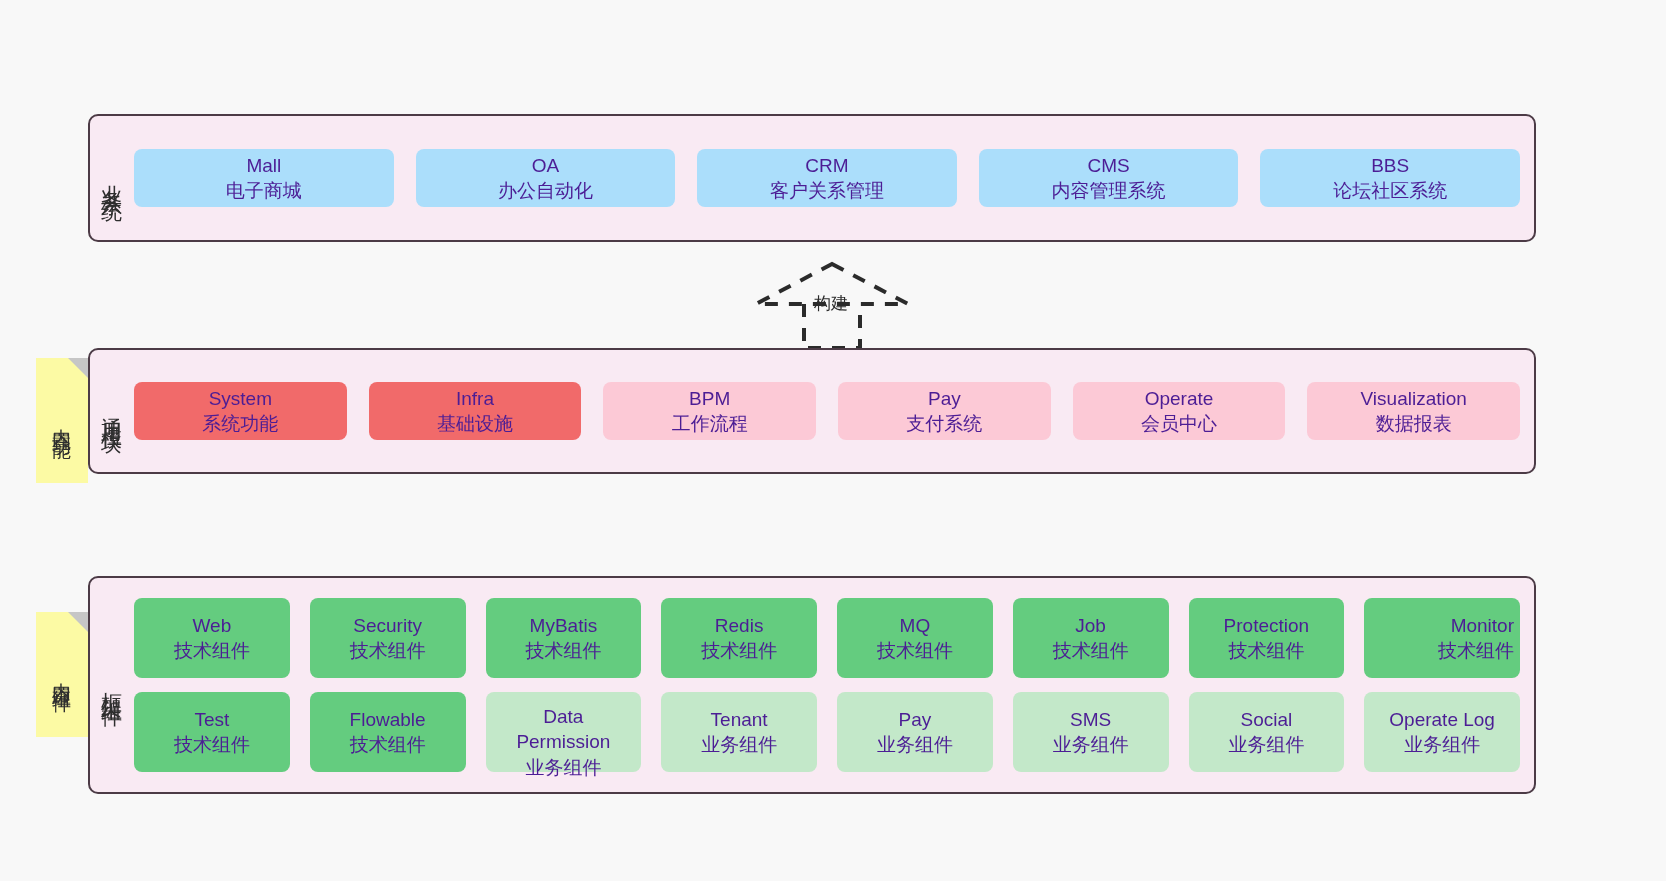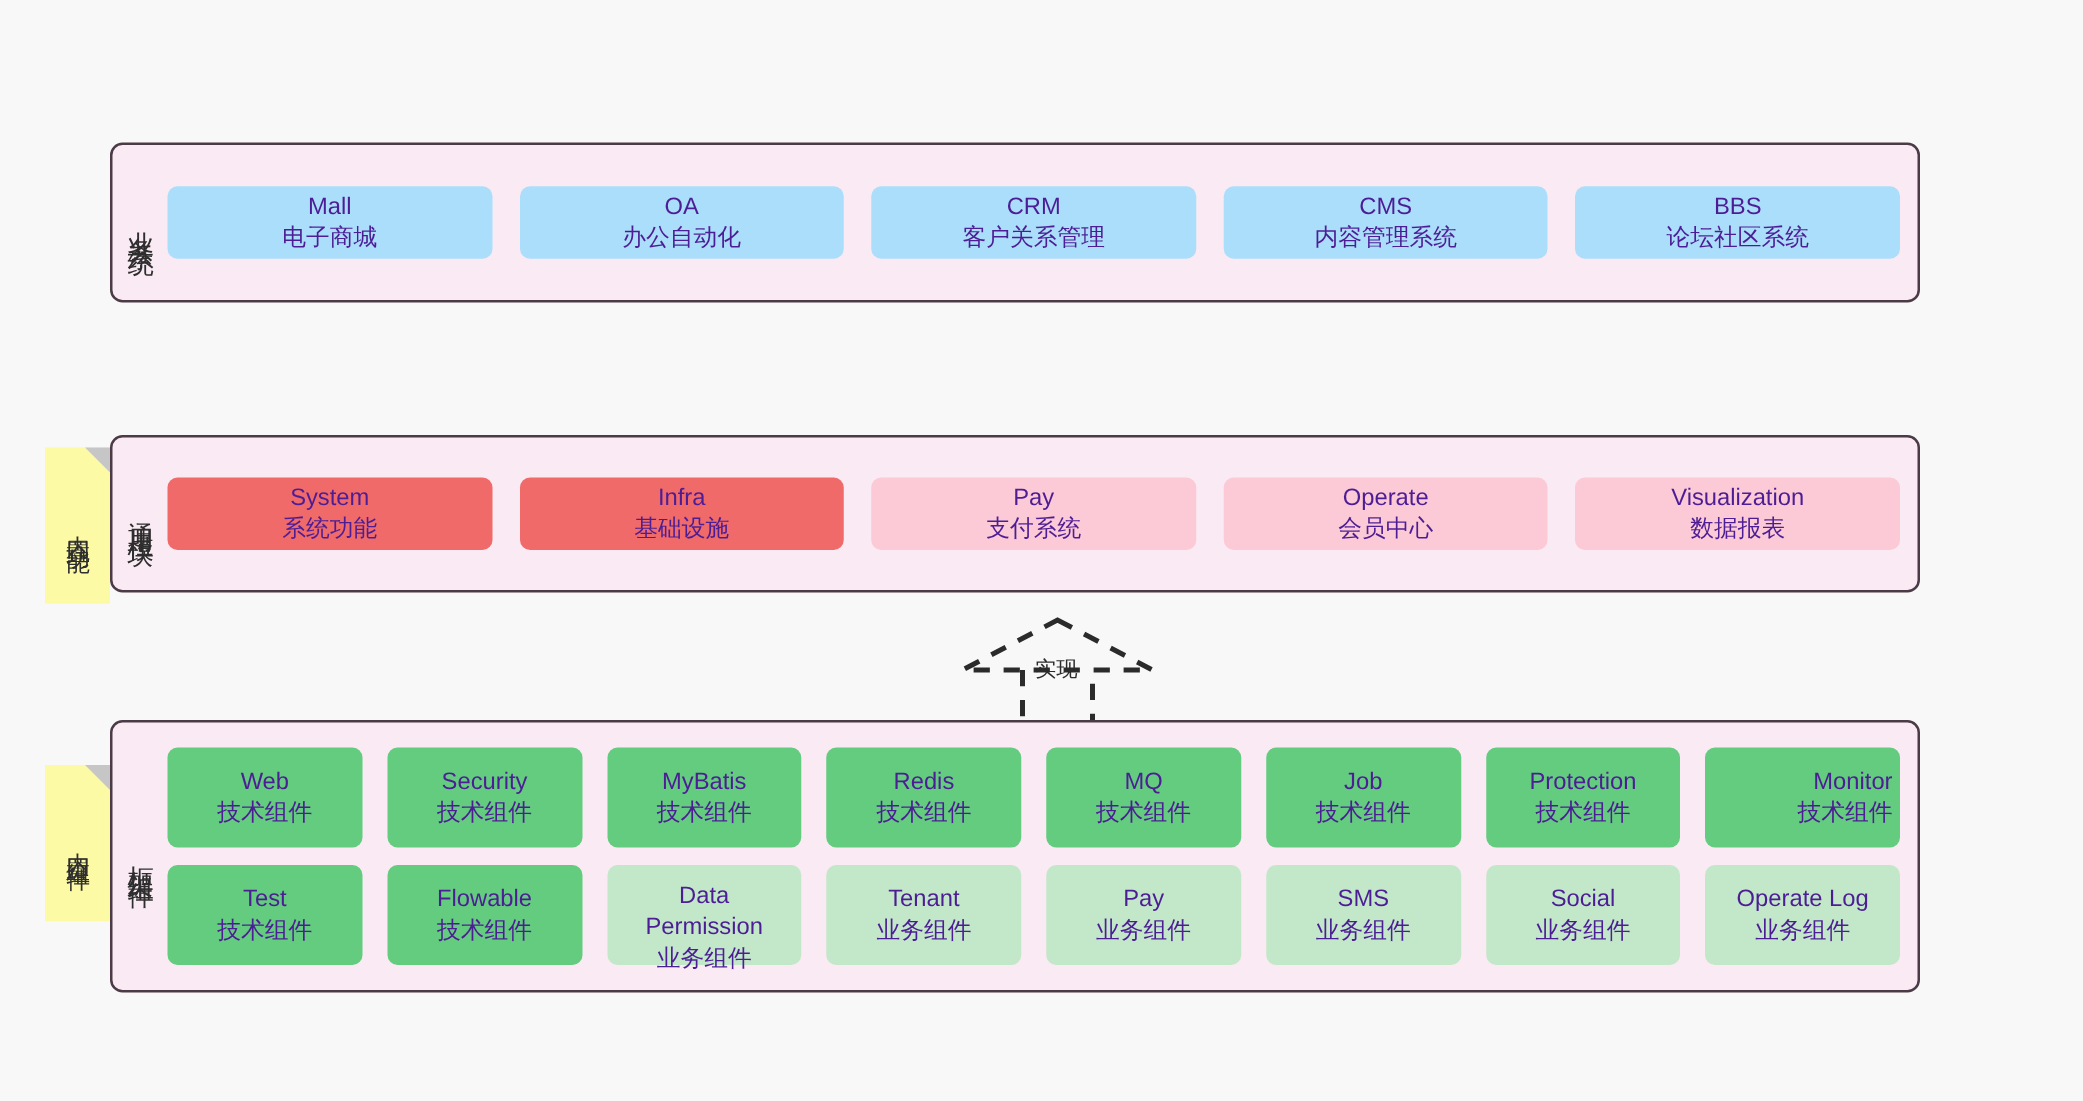--- a/index.html
+++ b/index.html
@@ -136,61 +136,67 @@
           <span class="t2">内容管理系统</span>
         </div>
         <div class="cell c-blue">
           <span class="t1">BBS</span>
           <span class="t2">论坛社区系统</span>
         </div>
       </div>
     </div>
   </div>
 
+  <div class="arrow-wrap" style="left:752px;top:258px;width:160px;height:92px;">
+    <svg width="160" height="92" viewBox="0 0 160 92">
+
+      <polygon points="80,6 156,46 4,46" fill="none" stroke="#2b2b2b" stroke-width="4" stroke-dasharray="13 11" stroke-linejoin="miter"></polygon>
+
+      <polyline points="52,46 52,90 108,90 108,46" fill="none" stroke="#2b2b2b" stroke-width="4" stroke-dasharray="13 11"></polyline>
+    </svg>
+    <span class="arrow-label" style="left:62px;top:34px;">构建</span>
+  </div>
 
   <div class="sticky" style="left:36px;top:358px;height:125px;">
     <span class="fold"></span>
     <span>内置功能</span>
   </div>
 
   <div class="panel" id="panel-1" style="left:88px;top:348px;width:1448px;height:126px;">
     <div class="panel-label">通用模块</div>
     <div class="panel-body">
       <div class="row">
         <div class="cell c-red">
           <span class="t1">System</span>
           <span class="t2">系统功能</span>
         </div>
         <div class="cell c-red">
           <span class="t1">Infra</span>
           <span class="t2">基础设施</span>
         </div>
         <div class="cell c-pink">
+          <span class="t1">BPM</span>
+          <span class="t2">工作流程</span>
+        </div>
+        <div class="cell c-pink">
           <span class="t1">Pay</span>
           <span class="t2">支付系统</span>
         </div>
         <div class="cell c-pink">
           <span class="t1">Operate</span>
           <span class="t2">会员中心</span>
         </div>
         <div class="cell c-pink">
           <span class="t1">Visualization</span>
           <span class="t2">数据报表</span>
         </div>
       </div>
     </div>
   </div>
 
-  <div class="arrow-wrap" style="left:766px;top:490px;width:160px;height:92px;">
-    <svg width="160" height="92" viewBox="0 0 160 92">
-      <polygon points="80,6 156,46 4,46" fill="none" stroke="#2b2b2b" stroke-width="4" stroke-dasharray="13 11" stroke-linejoin="miter"></polygon>
-      <polyline points="52,46 52,90 108,90 108,46" fill="none" stroke="#2b2b2b" stroke-width="4" stroke-dasharray="13 11"></polyline>
-    </svg>
-    <span class="arrow-label" style="left:62px;top:34px;">实现</span>
-  </div>
 
   <div class="sticky" style="left:36px;top:612px;height:125px;">
     <span class="fold"></span>
     <span>内置组件</span>
   </div>
 
   <div class="panel" id="panel-2" style="left:88px;top:576px;width:1448px;height:218px;">
     <div class="panel-label">框架组件</div>
     <div class="panel-body" style="gap:14px;">
 

